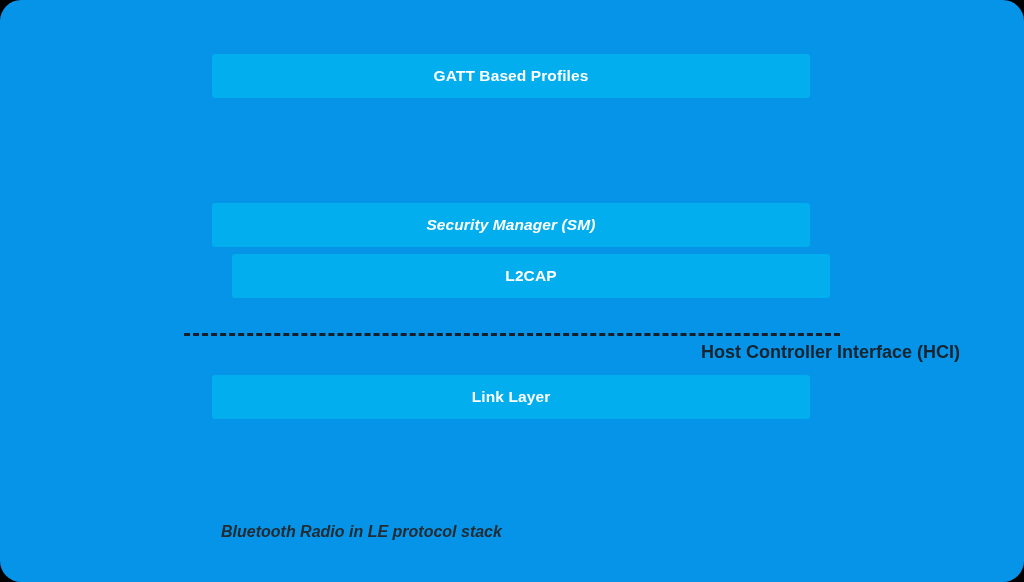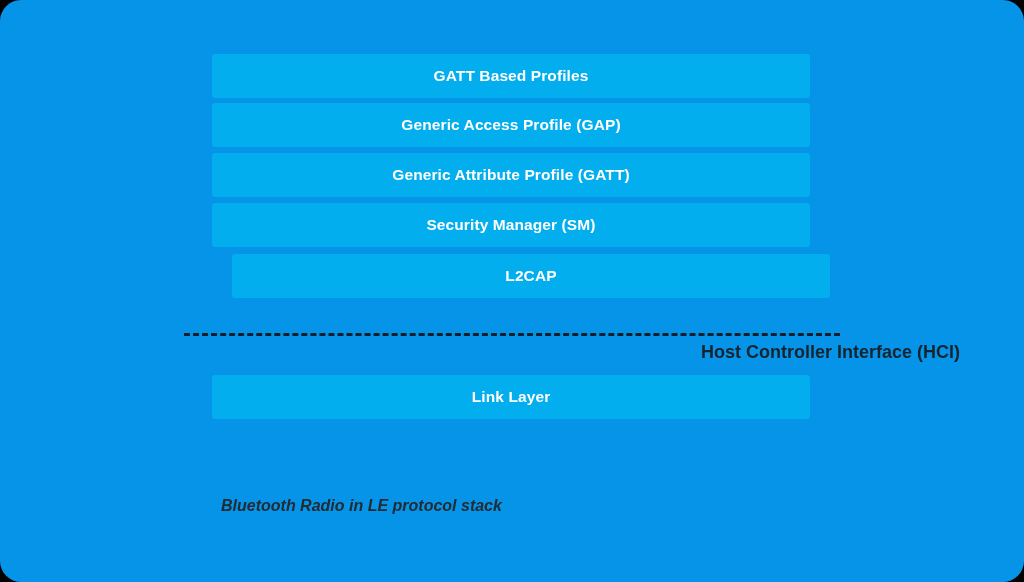--- a/index.html
+++ b/index.html
@@ -61,21 +61,21 @@
   #row-gatt-profiles  { top: 54px; }
   #row-gap            { top: 103px; }
   #row-gatt           { top: 153px; }
   #row-att-sm         { top: 203px; }
   #row-l2cap          { top: 254px; padding-left: 20px; }
   #row-link-layer     { top: 375px; }
   #row-bt-radio       { top: 425px; }
 
   
   #box-att { flex: 0 0 296px; }
-  #box-sm  { flex: 1 1 auto; }
+  #box-sm  { flex: 1 1 auto; font-style: italic; }
 
   #hci-divider {
     position: absolute;
     left: 184px;
     top: 333px;
     width: 656px;
     height: 0;
     border-top: 3px dashed #14212c;
   }
 
@@ -87,51 +87,41 @@
     font-size: 18px;
     font-weight: 700;
     line-height: 1.2;
     white-space: nowrap;
     text-align: right;
   }
 
   #stack-caption {
     position: absolute;
     left: 221px;
-    top: 496px;
+    top: 522px;
     color: #232b33;
     font-size: 16px;
     font-weight: 700;
     font-style: italic;
     line-height: 1.3;
     white-space: nowrap;
   }
 </style>
 </head>
 <body>
 
 <div id="stack-card">
 
   <div class="layer-row" id="row-gatt-profiles">
     <div class="layer-box">
       <span class="layer-label">GATT Based Profiles</span>
     </div>
   </div>
 
-  <div class="layer-row" id="row-gap">
-    <div class="layer-box">
-      <span class="layer-label">Generic Access Profile (GAP)</span>
-    </div>
-  </div>
 
-  <div class="layer-row" id="row-gatt">
-    <div class="layer-box">
-      <span class="layer-label">Generic Attribute Profile (GATT)</span>
-    </div>
-  </div>
 
   <div class="layer-row" id="row-att-sm">
     <div class="layer-box" id="box-sm">
       <span class="layer-label">Security Manager (SM)</span>
     </div>
   </div>
 
   <div class="layer-row" id="row-l2cap">
     <div class="layer-box">
       <span class="layer-label">L2CAP</span>

